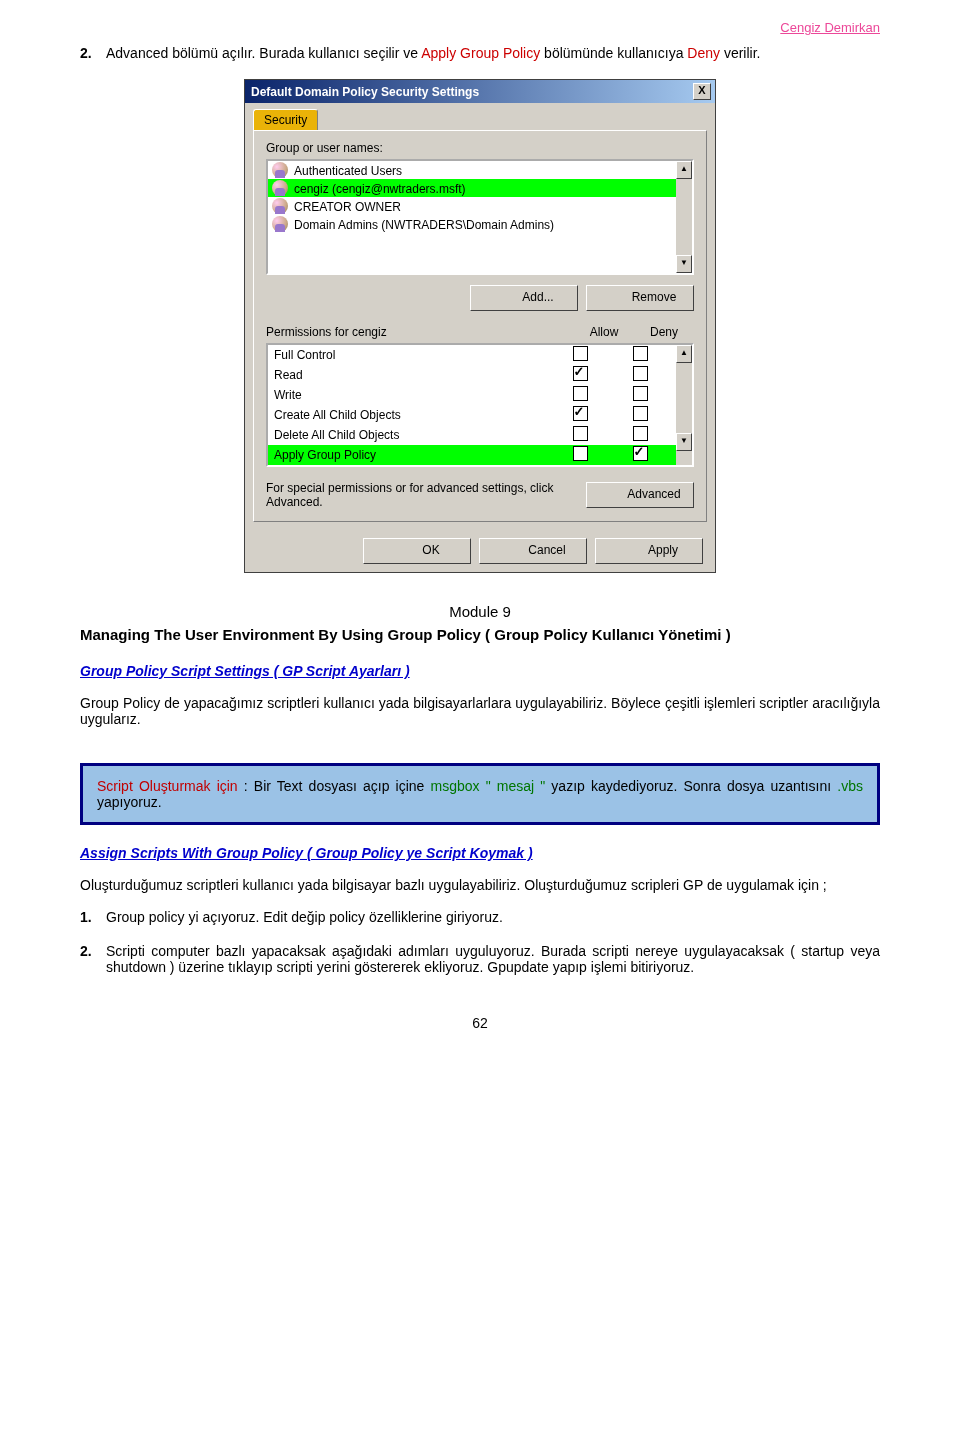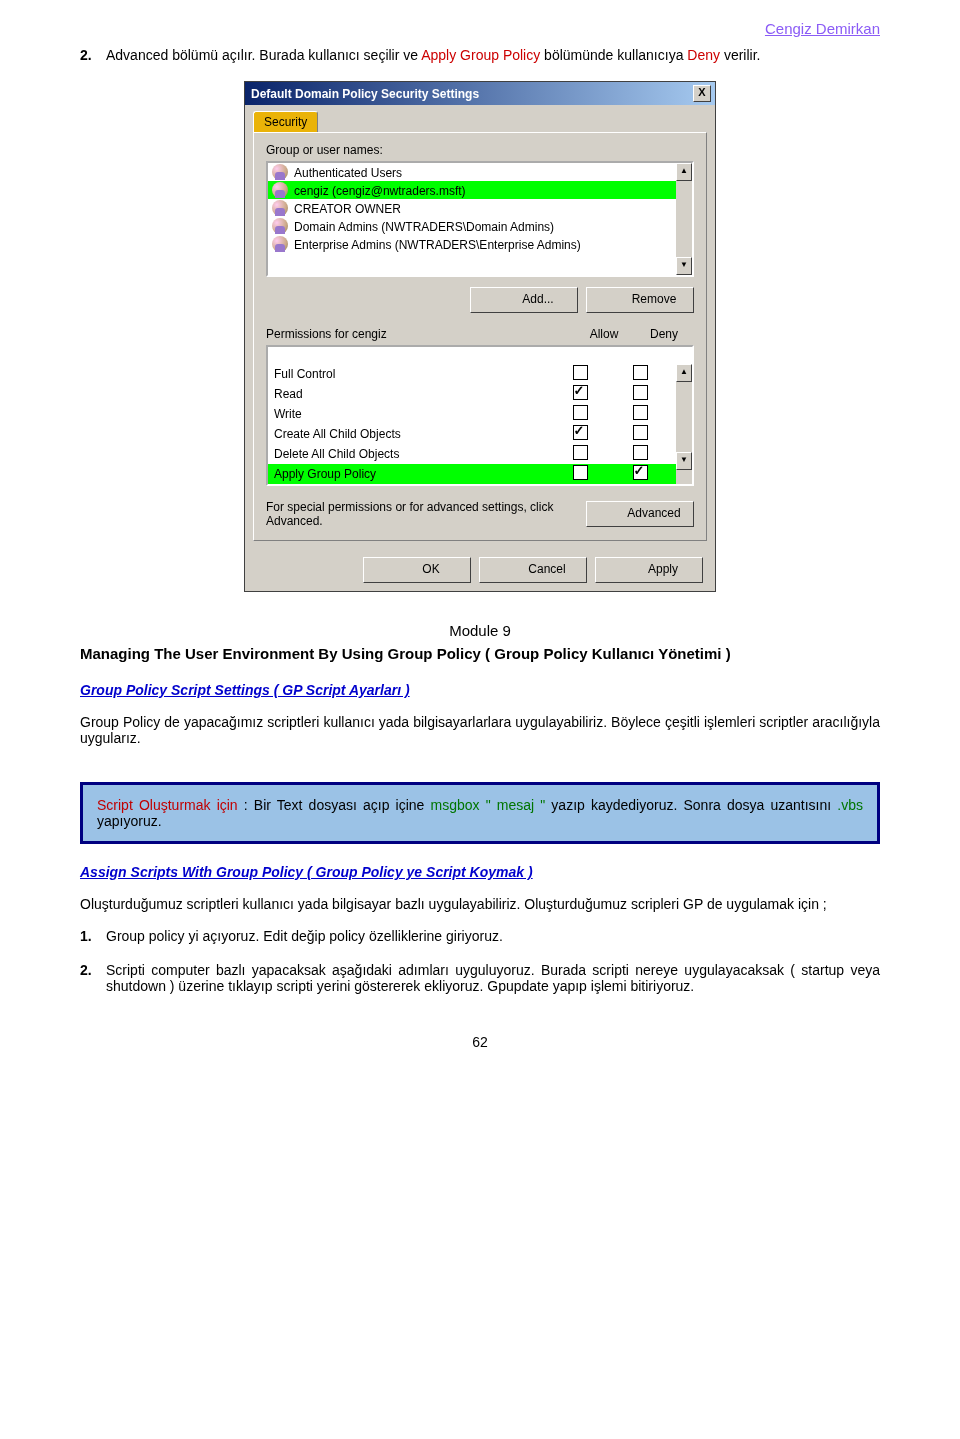--- a/index.html
+++ b/index.html
@@ -10,23 +10,23 @@
     color: #000;
   }
   .page {
     width: 960px;
     margin: 0 auto;
     padding: 20px 80px 40px 80px;
     box-sizing: border-box;
   }
   .header-name {
     text-align: right;
-    color: #8b5cf6;
+    color: #ec4899;
     text-decoration: underline;
-    font-size: 15px;
+    font-size: 13px;
     margin-bottom: 10px;
   }
   .list-item { display:flex; margin-bottom:18px; text-align: justify;}
   .list-num { width: 26px; flex:0 0 26px;}
   .list-body { flex:1;}
   .red { color: #c00; }
   .bold { font-weight: bold; }
   .module-title { text-align:center; font-weight:normal; font-size:15px; margin:30px 0 6px 0;}
   .module-sub { font-weight:bold; font-size:15px; margin-bottom:20px;}
   .section-link { color: #0000cc; font-weight:bold; text-decoration:underline; font-style:italic; margin-bottom:16px;}
@@ -175,41 +175,37 @@
             <span>cengiz (cengiz@nwtraders.msft)</span>
           </div>
         <div class="item">
             <span class="head-icon"></span>
             <span>CREATOR OWNER</span>
           </div>
         <div class="item">
             <span class="head-icon"></span>
             <span>Domain Admins (NWTRADERS\Domain Admins)</span>
           </div>
-        <div class="item">
-            <span class="head-icon"></span>
-            <span>Enterprise Admins (NWTRADERS\Enterprise Admins)</span>
-          </div>
         <div class="vscroll">
           <div class="sbtn">▲</div>
           <div class="sbtn">▼</div>
         </div>
       </div>
       <div class="btnrow">
         <div class="wbtn">Add...</div>
         <div class="wbtn">Remove</div>
       </div>
 
       <div class="perm-head">
         <div class="spacer">Permissions for cengiz</div>
         <div class="col">Allow</div>
         <div class="col">Deny</div>
       </div>
       <div class="perm-list">
-        <div style="display:flex;margin-top:17px;">
+        <div style="display:flex;">
           <div style="flex:1;">
             <div class="perm-row">
                 <span class="pname">Full Control</span>
                 <span class="pcol"><span class="cb"></span></span>
                 <span class="pcol"><span class="cb"></span></span>
               </div>
             <div class="perm-row">
                 <span class="pname">Read</span>
                 <span class="pcol"><span class="cb chk"></span></span>
                 <span class="pcol"><span class="cb"></span></span>

